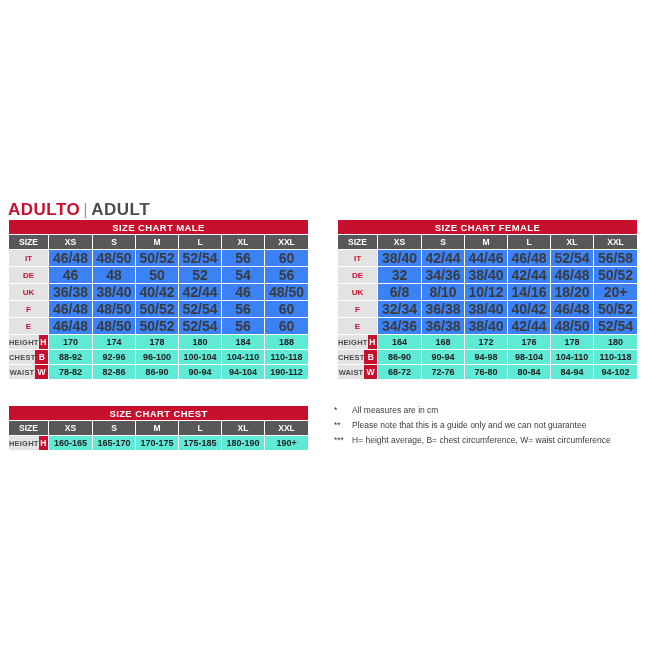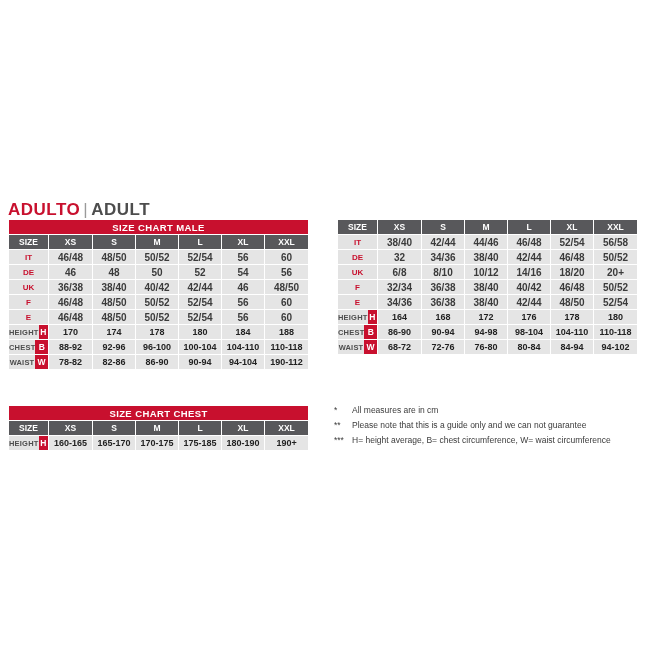--- a/index.html
+++ b/index.html
@@ -74,27 +74,27 @@
     font-weight: bold;
   }
   .rowlbl {
     background: #e3e3e3;
     color: #c8102e;
     font-size: 8px;
     font-weight: bold;
     margin-top: 24px;
   }
   .cell {
-    background: #e5e5e5;
+    background: #3b82f6;
     color: #3b3b3b;
     font-weight: normal;
-    font-size: 10px;
+    font-size: 14px;
   }
   .cell-b {
-    background: #e5e5e5;
+    background: #5eead4;
     color: #222222;
     font-weight: bold;
     font-size: 9px;
   }
   .mlbl {
     background: #e3e3e3;
     color: #4d4d4d;
     font-size: 7.5px;
     font-weight: bold;
     letter-spacing: .2px;
@@ -262,20 +262,23 @@
     <colgroup>
       <col style="width:40px">
         <col style="width:44px">
         <col style="width:43px">
         <col style="width:43px">
         <col style="width:43px">
         <col style="width:43px">
         <col style="width:44px">
     </colgroup>
     <tbody id="body-female">
+        <tr>
+          <td class="cap" colspan="7">SIZE CHART FEMALE</td>
+        </tr>
         <tr>
           <td class="hdr">SIZE</td>
           <td class="hdr">XS</td>
           <td class="hdr">S</td>
           <td class="hdr">M</td>
           <td class="hdr">L</td>
           <td class="hdr">XL</td>
           <td class="hdr">XXL</td>
         </tr>
         <tr>

